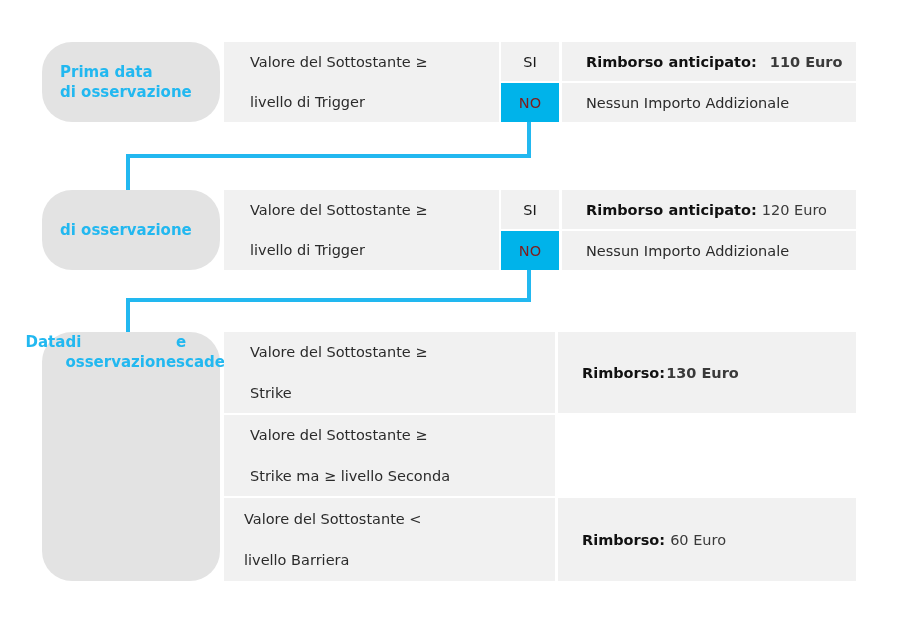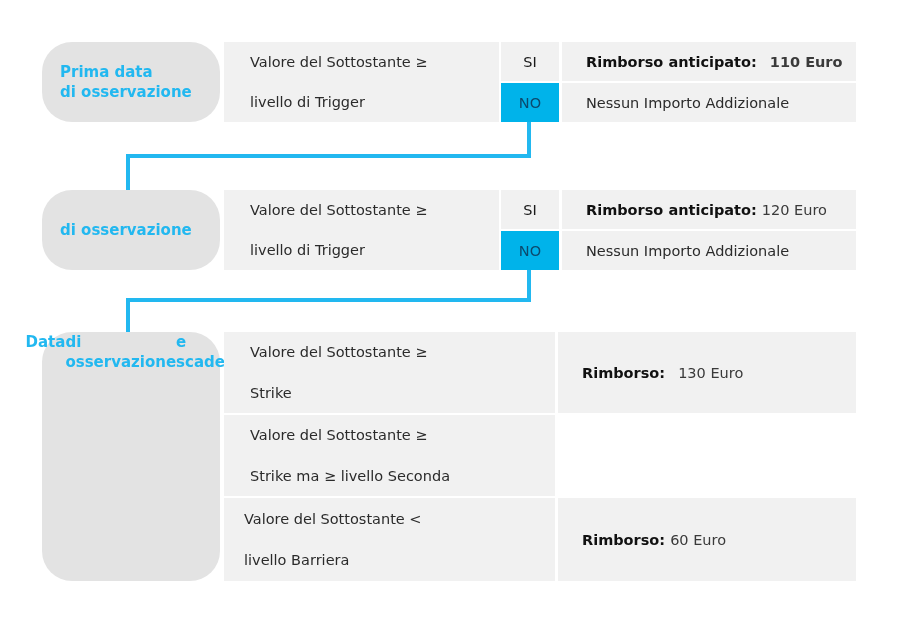--- a/index.html
+++ b/index.html
@@ -47,21 +47,21 @@
   }
   .yn-cell {
     background: #f1f1f1;
     color: #1a1a1a;
     font-size: 14.5px;
     font-weight: normal;
     justify-content: center;
   }
   .yn-cell.no {
     background: #00b3ea;
-    color: #0c4a6e;
+    color: #7f1d1d;
     text-align: right;
   }
   .out-cell {
     background: #f1f1f1;
     color: #2b2b2b;
     font-size: 14.5px;
     padding-left: 24px;
   }
   .out-cell b {
     font-weight: bold;
@@ -143,21 +143,21 @@
     <span>Data</span>
     <span>di osservazione</span>
     <span>e scadenza</span>
   </div>
 
   <div class="cell cond-cell" style="left:224px; top:332px; width:331px; height:81px; flex-direction:column; align-items:flex-start; justify-content:center;">
     <span class="nowrap">Valore del Sottostante ≥</span>
     <span class="nowrap">Strike</span>
   </div>
   <div class="cell out-cell" style="left:558px; top:332px; width:298px; height:81px;">
-    <span><b>Rimborso:</b><span class="val" style="margin-left:13px;">130 Euro</span></span>
+    <span><b>Rimborso:</b><span class="val" style="margin-left:1px;font-weight:bold;">130 Euro</span></span>
   </div>
 
   <div class="cell cond-cell" style="left:224px; top:415px; width:331px; height:81px; flex-direction:column; align-items:flex-start; justify-content:center;">
     <span class="nowrap">Valore del Sottostante ≥</span>
     <span class="nowrap">Strike ma ≥ livello Seconda</span>
   </div>
 
   <div class="cell cond-cell" style="left:224px; top:498px; width:331px; height:83px; flex-direction:column; align-items:flex-start; justify-content:center;padding-left:20px;">
     <span class="nowrap">Valore del Sottostante &lt;</span>
     <span class="nowrap">livello Barriera</span>

